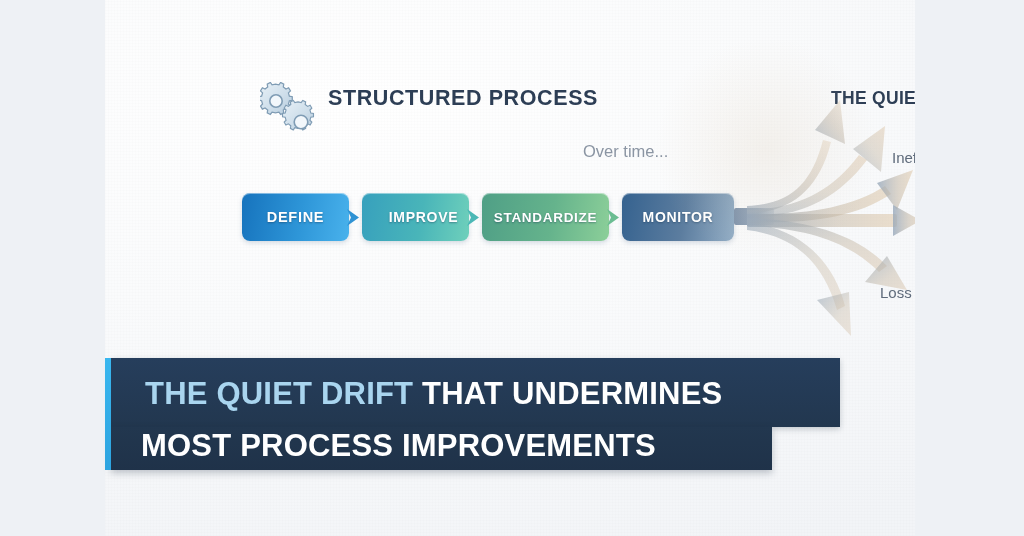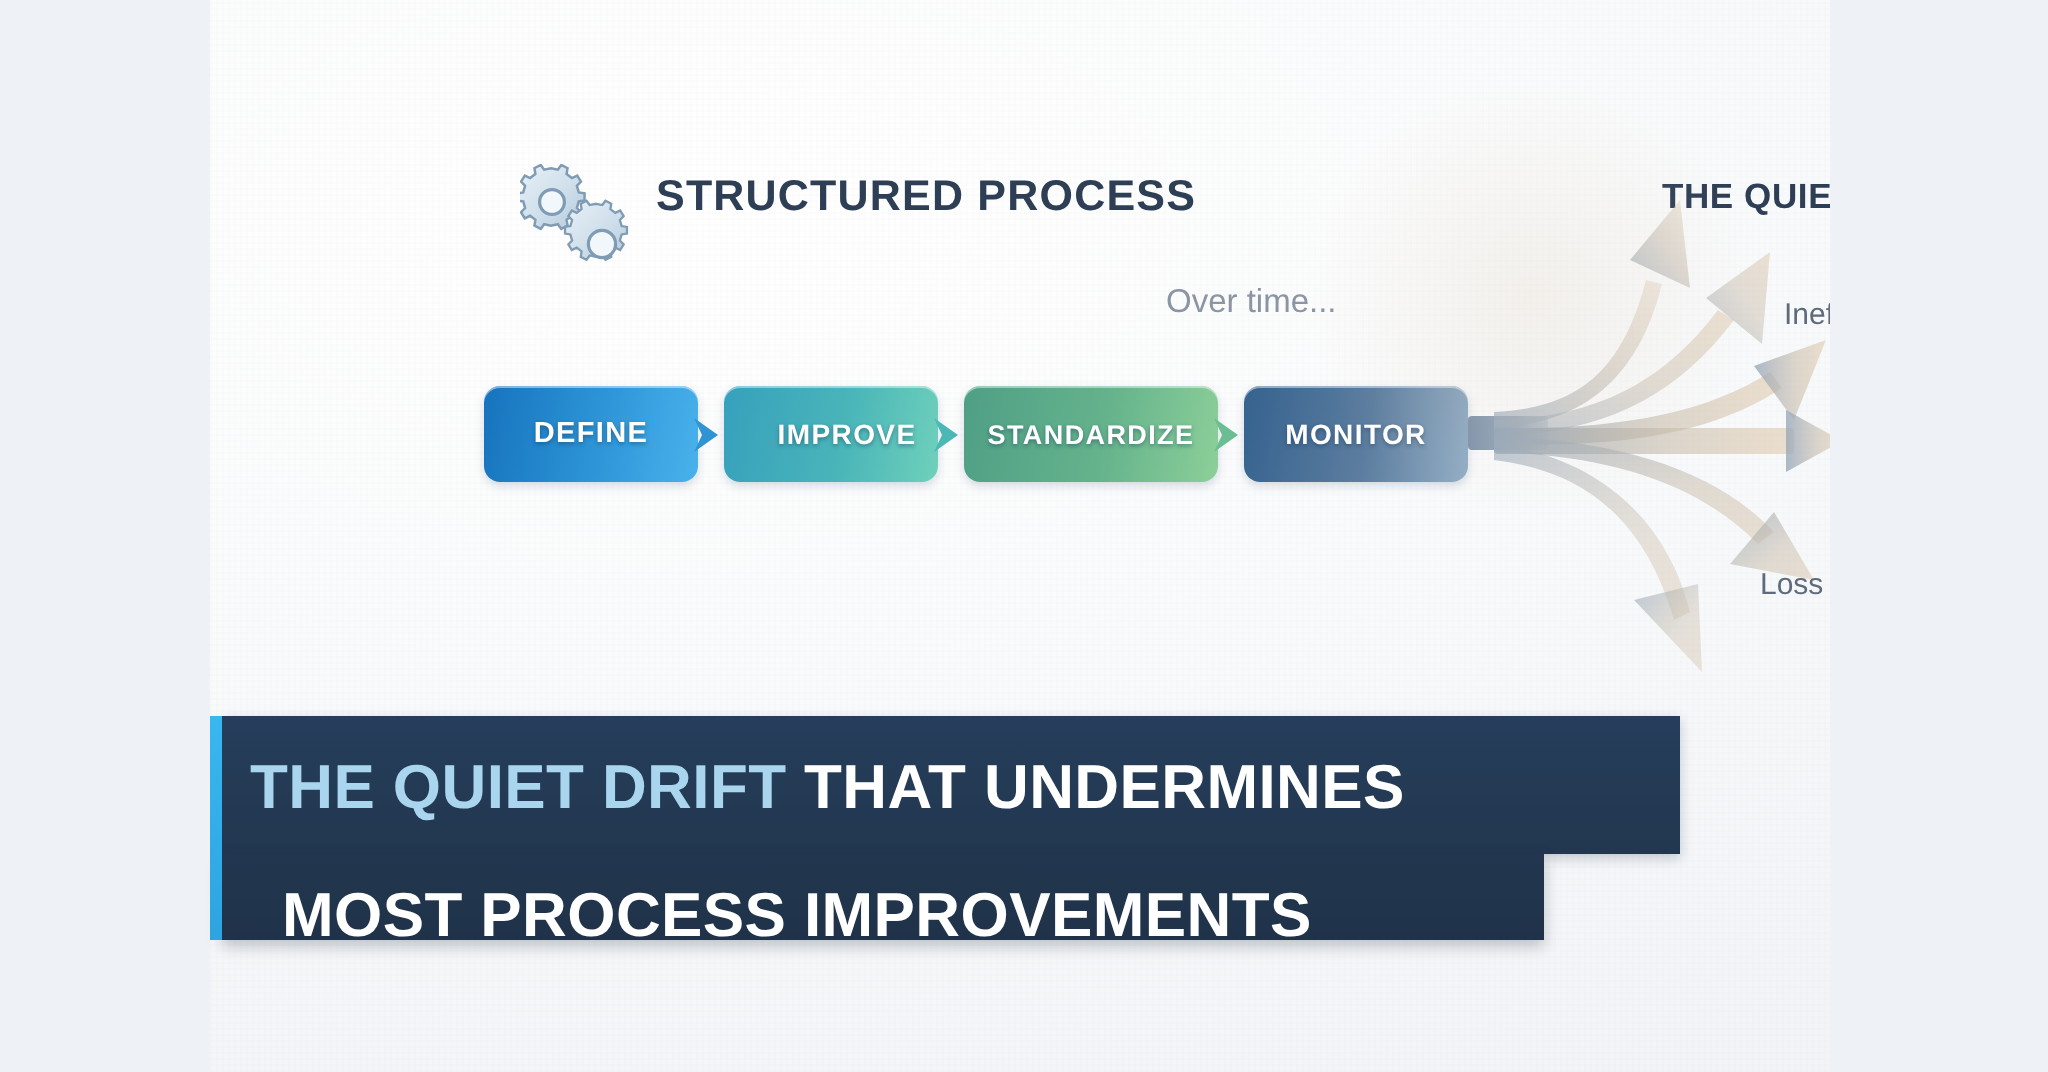--- a/index.html
+++ b/index.html
@@ -99,22 +99,22 @@
     box-shadow:0 3px 7px rgba(20,35,55,.25);
   }
   .accent{
     position:absolute;left:0;top:0;width:6px;height:112px;
     background:linear-gradient(180deg,#39b7ef 0%,#2da4e0 100%);
   }
   .banner-line{
     position:absolute;font-weight:bold;letter-spacing:.2px;white-space:nowrap;
     font-size:31px;line-height:1;
   }
-  .bl1{left:20px;top:20px;}
-  .bl2{left:36px;top:72px;color:#ffffff;margin-top:12px;}
+  .bl1{left:40px;top:20px;}
+  .bl2{left:36px;top:72px;color:#ffffff;}
   .hl{color:#a9d5ef;}
   .wt{color:#ffffff;}
 </style>
 </head>
 <body>
 
 <div id="stage">
 
   <div class="canvas">
 

